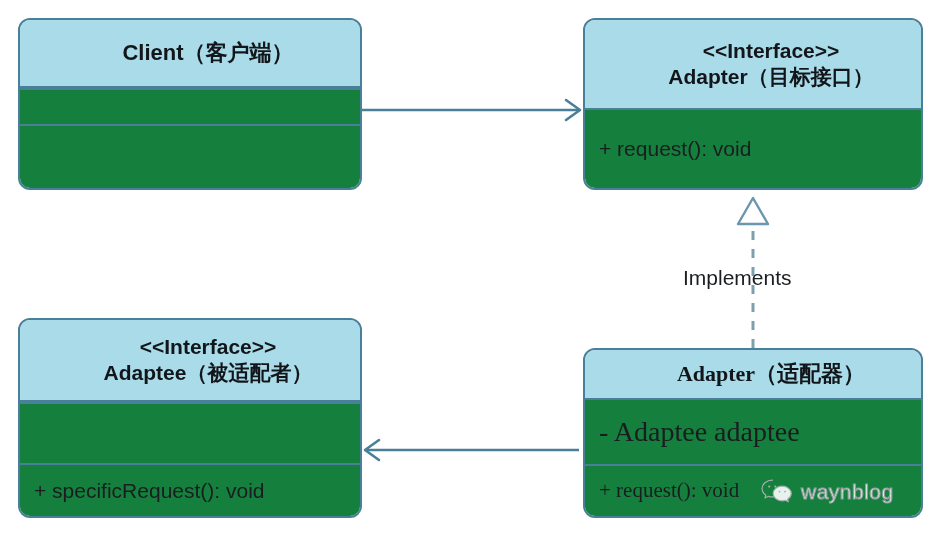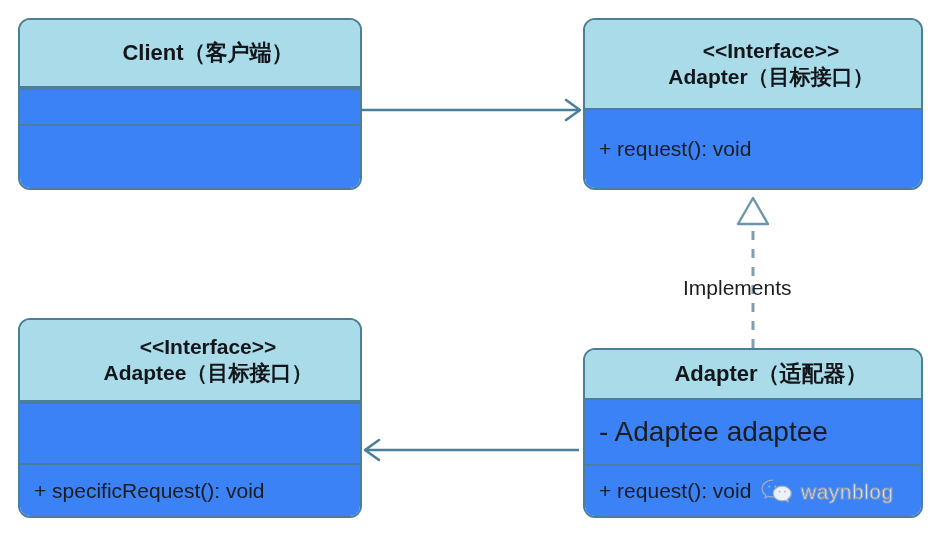--- a/index.html
+++ b/index.html
@@ -46,21 +46,21 @@
   .uml-header .hline {
     display: block;
     white-space: nowrap;
   }
   .uml-compartment {
     box-sizing: border-box;
     display: flex;
     align-items: center;
     padding-left: 14px;
     color: #1a1d20;
-    background: #3b82f6;
+    background: #15803d;
     white-space: nowrap;
   }
   .uml-compartment.divider-top {
     border-top: 2px solid #4a7f99;
     align-items: center;
   }
 
   
   #class-client      { left: 18px;  top: 18px;  width: 344px; height: 172px; }
   #class-client .uml-header      { height: 68px; font-size: 22px; }
@@ -69,41 +69,41 @@
 
   #class-target      { left: 583px; top: 18px;  width: 340px; height: 172px; }
   #class-target .uml-header      { height: 90px; font-size: 21px; }
   #class-target .comp-1          { height: 78px; font-size: 21px; }
 
   #class-adaptee     { left: 18px;  top: 318px; width: 344px; height: 200px; }
   #class-adaptee .uml-header     { height: 82px; font-size: 21px; }
   #class-adaptee .comp-1         { height: 61px; }
   #class-adaptee .comp-2         { height: 53px; font-size: 21px; }
 
-  #class-adapter     { left: 583px; top: 348px; width: 340px; height: 170px; }
+  #class-adapter     { left: 583px; top: 348px; width: 340px; height: 170px; font-family: Liberation Serif, serif; }
   #class-adapter .uml-header     { height: 52px; font-size: 22px; }
   #class-adapter .comp-1         { height: 66px; font-size: 28px; }
   #class-adapter .comp-2         { height: 54px; font-size: 21px; }
 
   
   .connector-layer {
     position: absolute;
     left: 0;
     top: 0;
     width: 943px;
     height: 540px;
     pointer-events: none;
   }
   .edge-label {
     position: absolute;
     font-size: 21px;
     color: #1b1f22;
     white-space: nowrap;
   }
-  #label-implements { left: 683px; top: 276px; }
+  #label-implements { left: 683px; top: 266px; }
 
   
   #watermark {
     position: absolute;
     left: 760px;
     top: 478px;
     display: flex;
     align-items: flex-end;
     gap: 7px;
     opacity: 0.9;
@@ -155,21 +155,21 @@
       <span class="hline">Adapter（目标接口）</span>
     </div>
     <div class="uml-compartment comp-1">
       <span>+ request(): void</span>
     </div>
   </div>
 
   <div class="uml-class" id="class-adaptee">
     <div class="uml-header">
       <span class="hline">&lt;&lt;Interface&gt;&gt;</span>
-      <span class="hline">Adaptee（目标接口）</span>
+      <span class="hline">Adaptee（被适配者）</span>
     </div>
     <div class="uml-compartment comp-1 divider-top"></div>
     <div class="uml-compartment comp-2 divider-top">
       <span>+ specificRequest(): void</span>
     </div>
   </div>
 
   <div class="uml-class" id="class-adapter">
     <div class="uml-header">
       <span class="hline">Adapter（适配器）</span>

